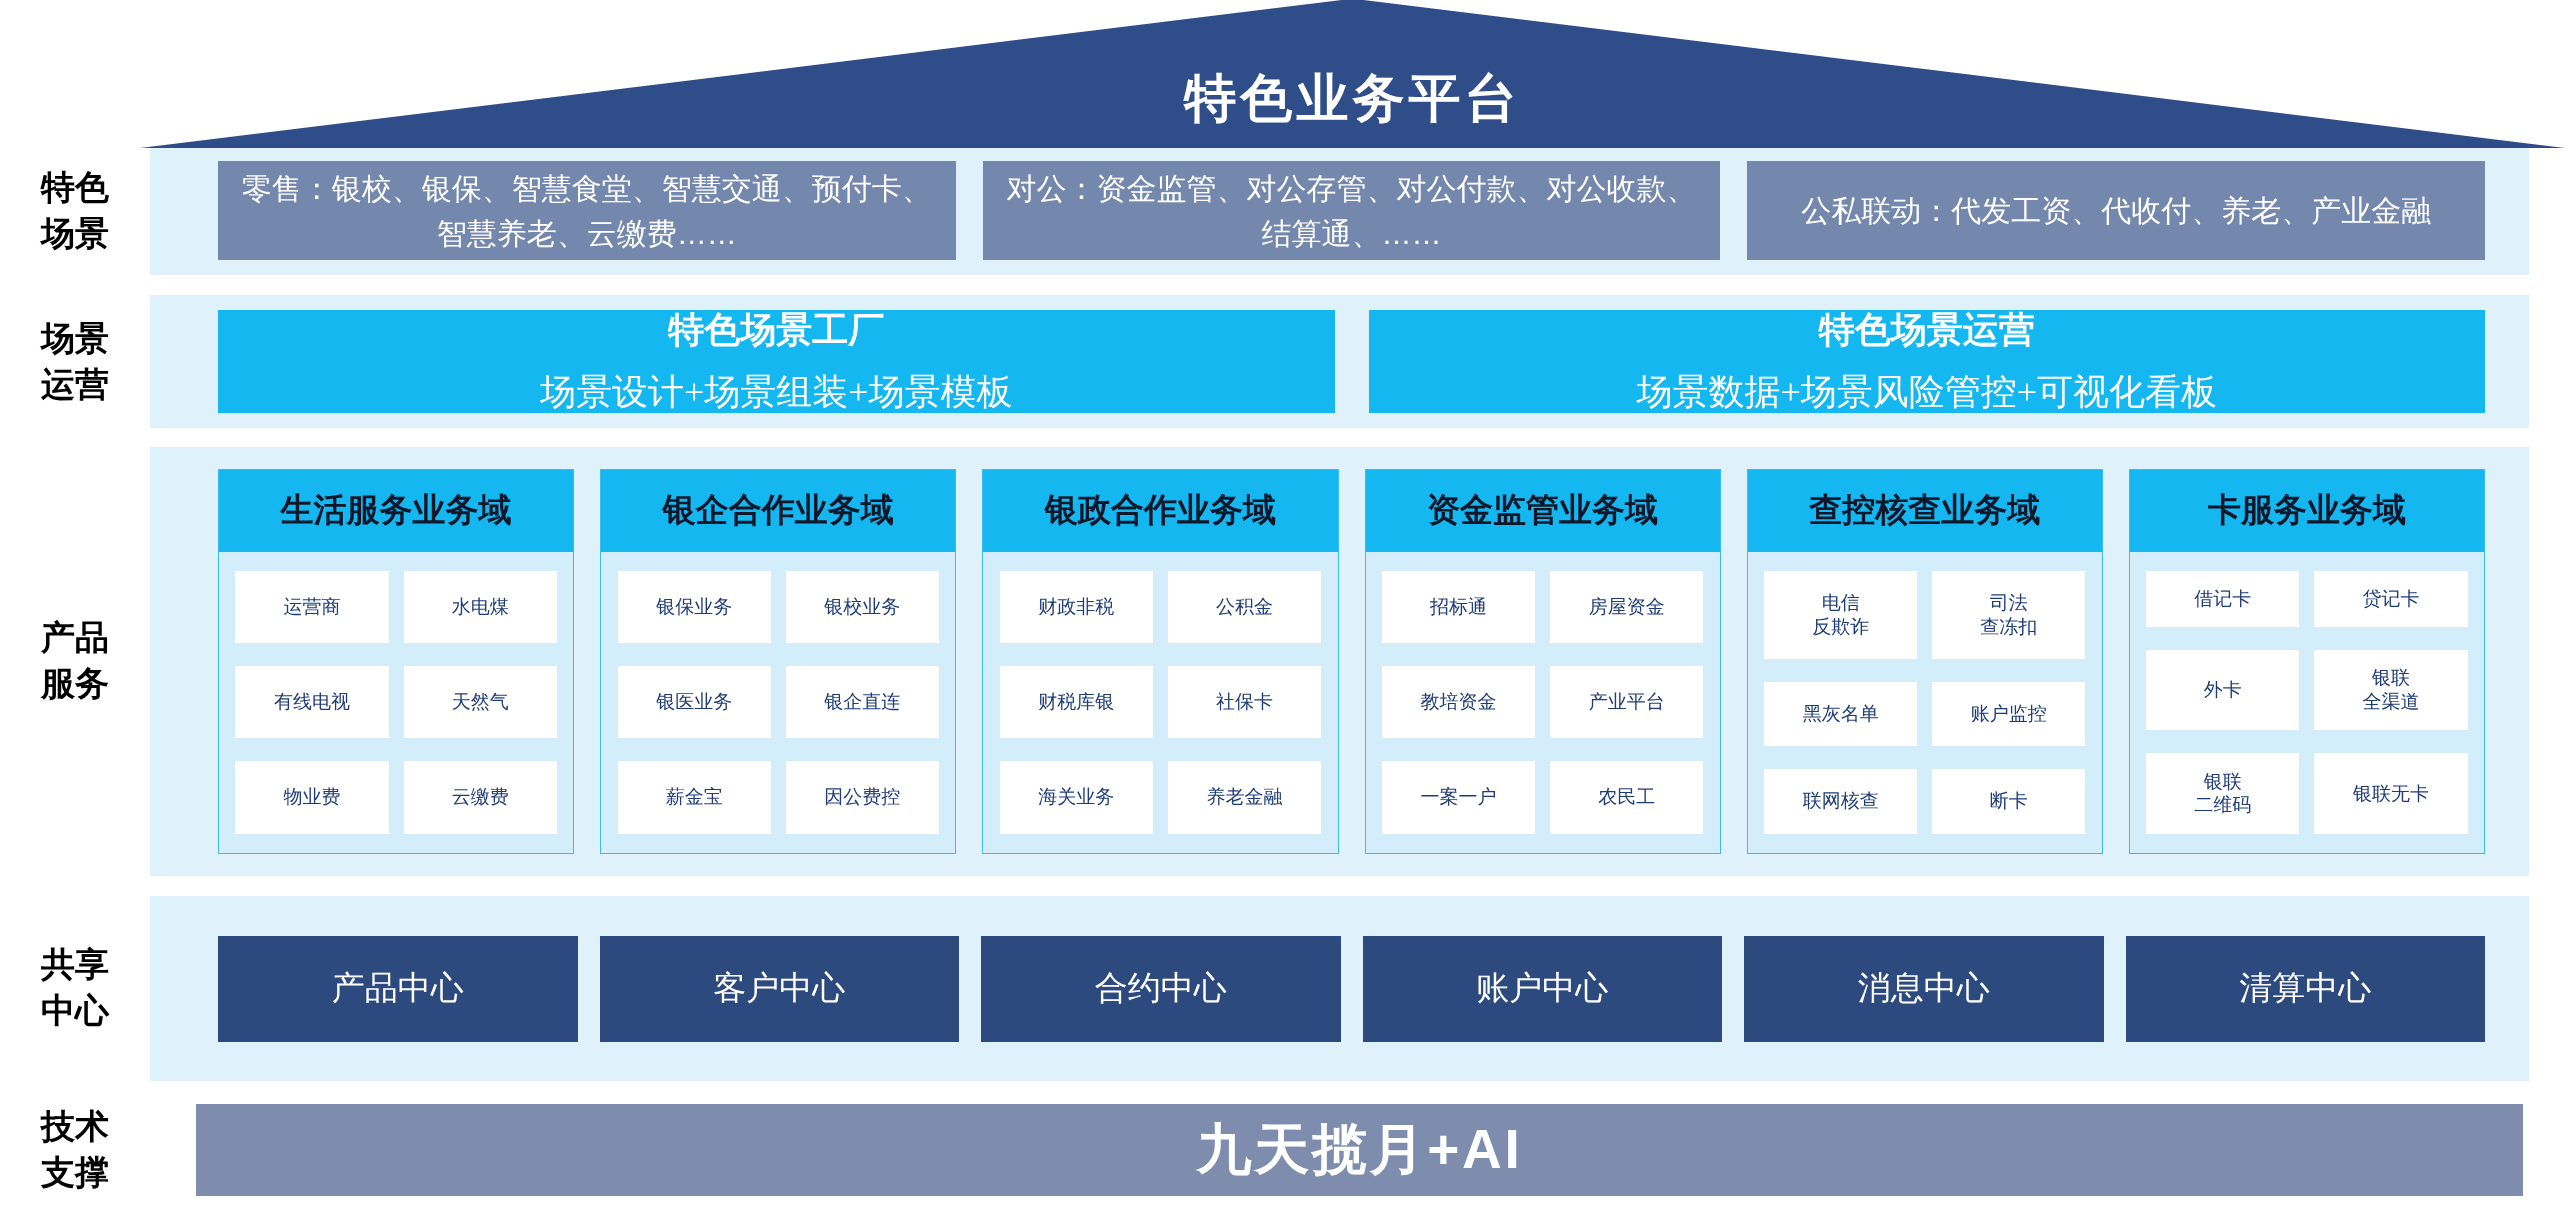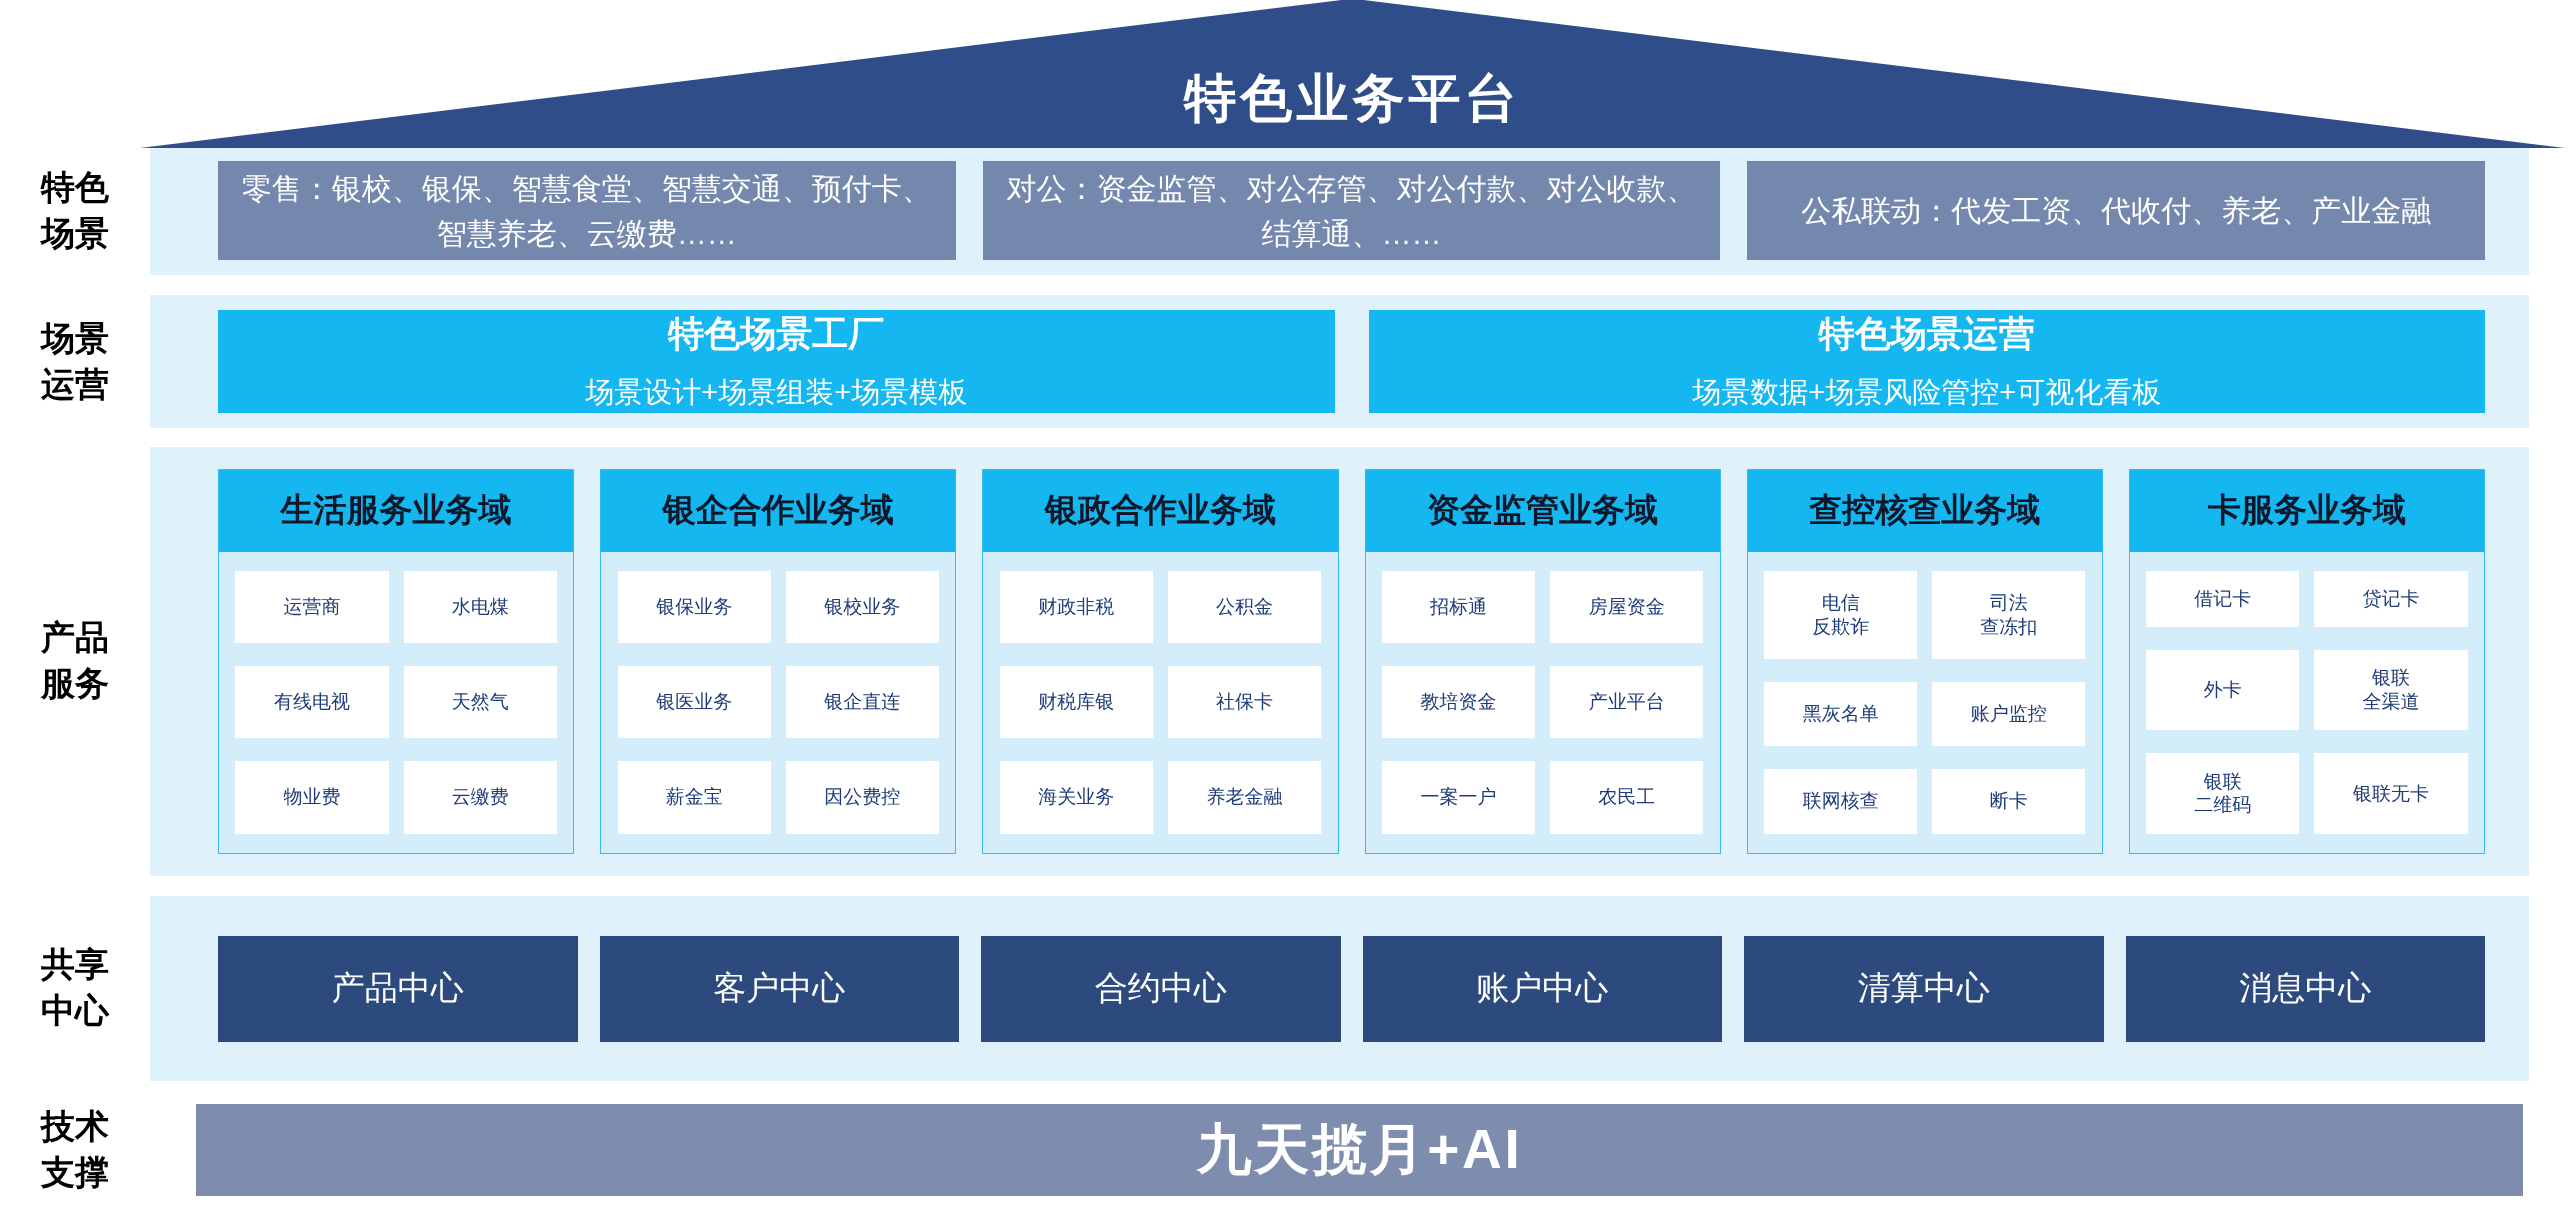--- a/index.html
+++ b/index.html
@@ -24,21 +24,21 @@
   .band-scenes{padding:15px 44px 15px 68px;gap:27px;}
   .scene-box{flex:1;background:#7487AD;color:#ffffff;font-size:30px;line-height:1.5;
              display:flex;align-items:center;justify-content:center;text-align:center;padding:0 20.5px;}
 
   
   .row-ops{margin-top:20px;height:133px;}
   .band-ops{padding:15px 44px 15px 68px;gap:34px;}
   .ops-box{flex:1;background:#14B7EF;color:#ffffff;display:flex;flex-direction:column;
            align-items:center;justify-content:center;gap:13.7px;text-align:center;}
   .ops-title{font-size:36px;font-weight:700;}
-  .ops-subtitle{font-size:29px;}
+  .ops-subtitle{font-size:36px;font-family:Liberation Serif, serif;}
 
   
   .row-products{margin-top:18.5px;height:429px;}
   .band-products{padding:22px 44px 22px 68px;gap:26px;}
   .domain{flex:1;display:flex;flex-direction:column;background:#D4EDFA;border:1.4px solid #35BDF0;}
   .domain-header{height:82px;flex:0 0 82px;background:#14B7EF;color:#0f172a;
                  font-size:33px;font-weight:700;display:flex;align-items:center;justify-content:center;}
   .domain-body{flex:1;display:grid;grid-template-columns:1fr 1fr;gap:23px 15px;padding:19px 16.4px;}
   .cell{background:#ffffff;color:#1E3C78;font-size:19px;line-height:1.25;white-space:pre-line;
         display:flex;align-items:center;justify-content:center;text-align:center;padding:2.7px 4.1px;font-family:Liberation Serif, serif;}
@@ -174,22 +174,22 @@
   </div>
 
   <div class="row row-centers">
     <div class="row-label">共享
 中心</div>
     <div class="band band-centers">
       <div class="center-box">产品中心</div>
       <div class="center-box">客户中心</div>
       <div class="center-box">合约中心</div>
       <div class="center-box">账户中心</div>
+      <div class="center-box">消息中心</div>
       <div class="center-box">清算中心</div>
-      <div class="center-box">消息中心</div>
     </div>
   </div>
 
   <div class="row row-tech">
     <div class="row-label">技术
 支撑</div>
     <div class="band band-tech">
       <div class="tech-bar">九天揽月+AI</div>
     </div>
   </div>

